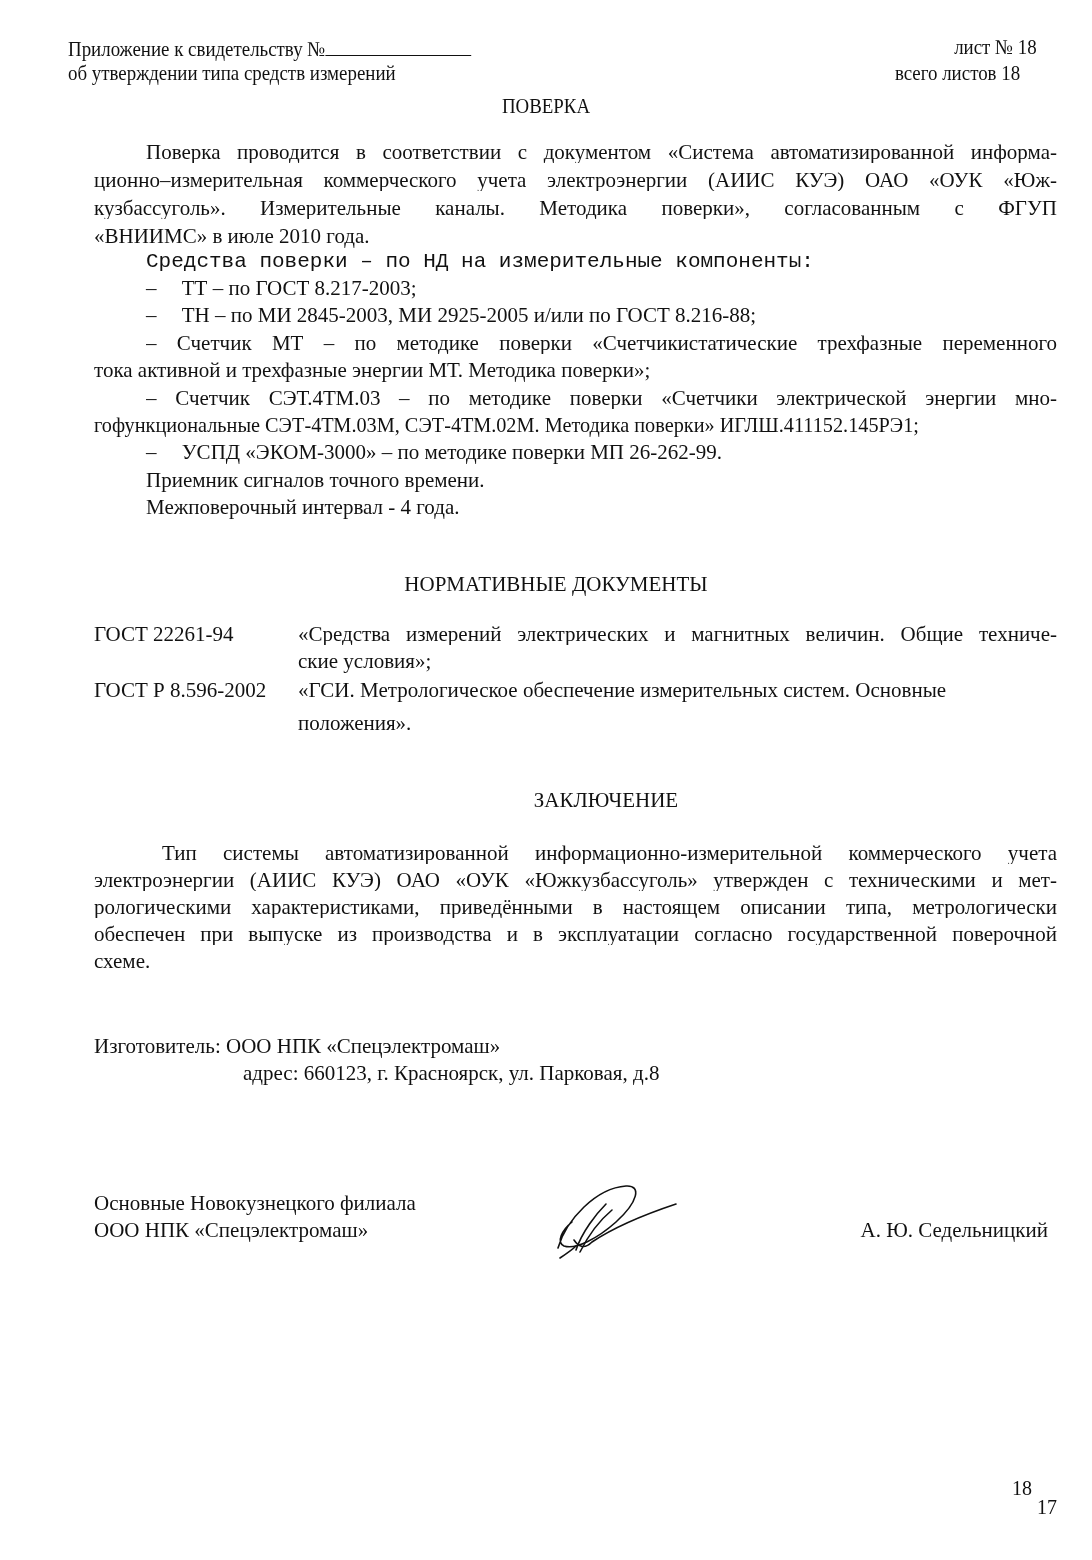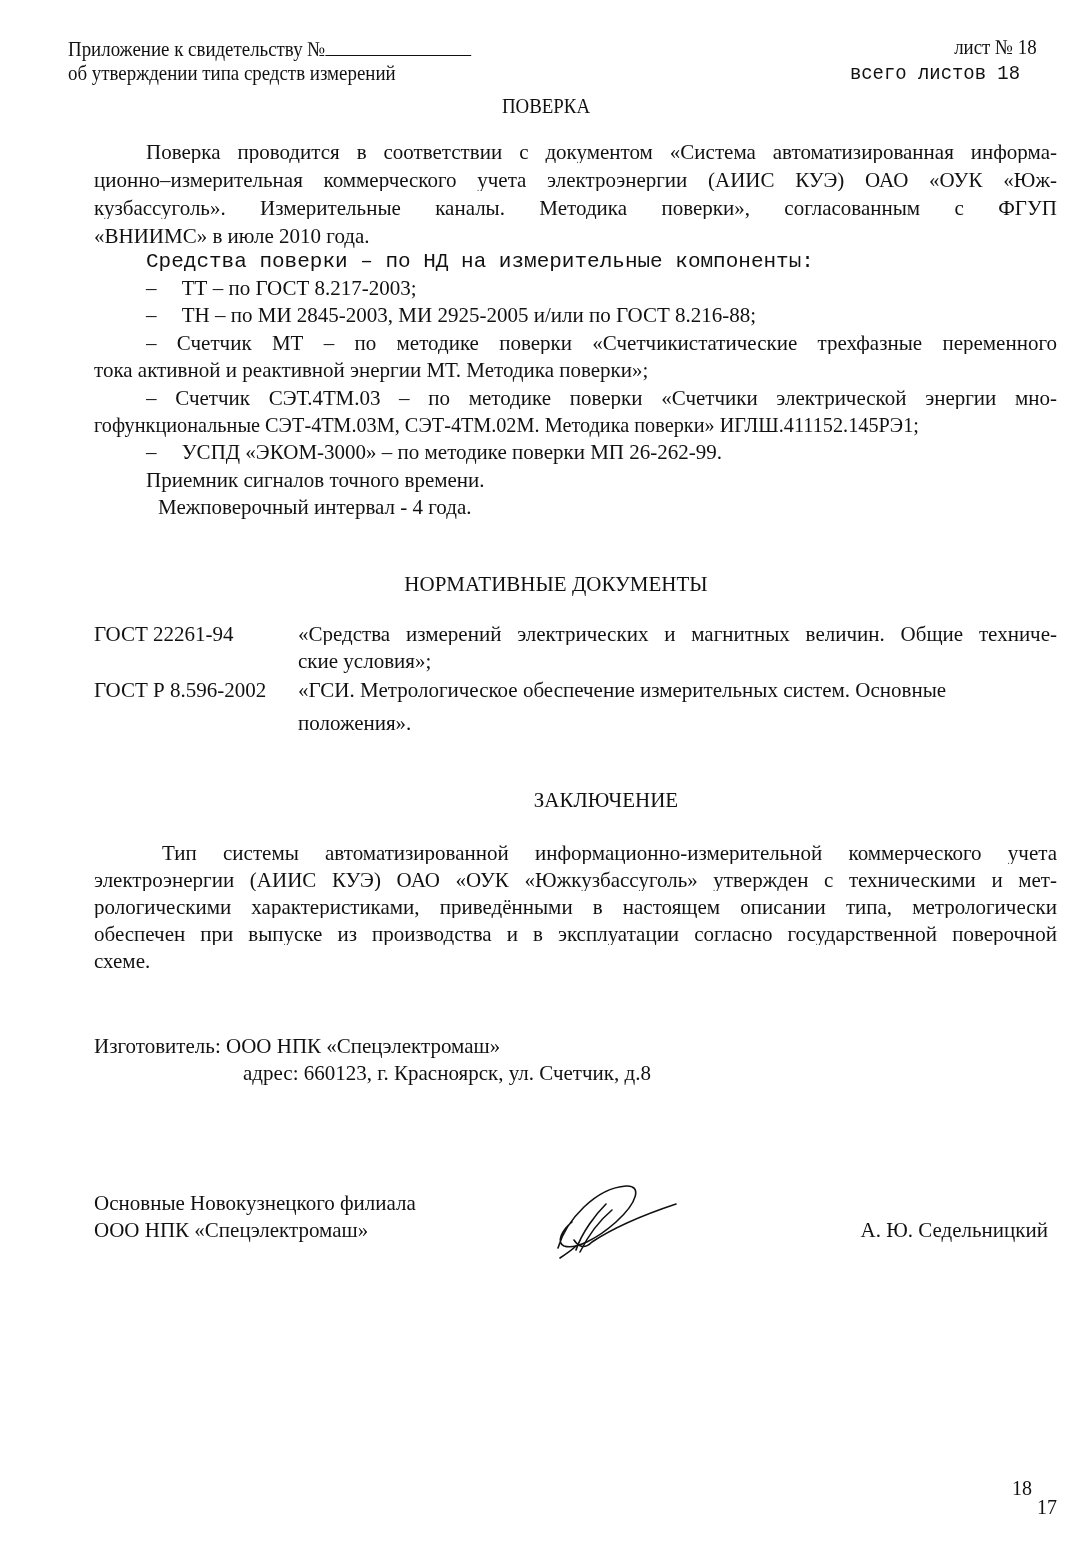--- a/index.html
+++ b/index.html
@@ -19,30 +19,30 @@
 
 <div class="abs" style="left:68px; top:37px;">
   <span class="sx" style="transform:scaleX(0.9);"><span>Приложение к свидетельству №</span><span class="underline-blank"></span></span>
 </div>
 <div class="abs" style="left:68px; top:63px;">
   <span class="sx" style="transform:scaleX(0.9);">об утверждении типа средств измерений</span>
 </div>
 <div class="abs" style="right:55px; top:37px; text-align:left;">
   <span class="sx" style="transform:scaleX(0.9); transform-origin:right top;">лист № 18</span>
 </div>
-<div class="abs" style="right:72px; top:63px; text-align:right;font-family:Liberation Mono, monospace;">
+<div class="abs" style="right:72px; top:63px; text-align:right;">
   <span class="sx" style="transform:scaleX(0.9); transform-origin:right top;">всего листов 18</span>
 </div>
 
 <div class="center" style="top:96px;">
   <span class="sx" style="transform:scaleX(0.9); transform-origin:center top;">ПОВЕРКА</span>
 </div>
 
 <div class="justify" style="left:94px; width:963px; top:142px;">
-  <span class="jline" style="padding-left:52px;">Поверка проводится в соответствии с документом «Система автоматизированная информа-</span>
+  <span class="jline" style="padding-left:52px;">Поверка проводится в соответствии с документом «Система автоматизированной информа-</span>
 </div>
 <div class="justify" style="left:94px; width:963px; top:170px;">
   <span class="jline">ционно–измерительная коммерческого учета электроэнергии (АИИС КУЭ) ОАО  «ОУК «Юж-</span>
 </div>
 <div class="justify" style="left:94px; width:963px; top:198px;">
   <span class="jline">кузбассуголь». Измерительные каналы. Методика поверки», согласованным с ФГУП</span>
 </div>
 <div class="abs" style="left:94px; top:226px;">
   <span>«ВНИИМС» в июле 2010 года.</span>
 </div>
@@ -56,37 +56,37 @@
   <span style="margin-left:20px;">ТТ – по ГОСТ 8.217-2003;</span>
 </div>
 <div class="abs" style="left:146px; top:305px;">
   <span>–</span>
   <span style="margin-left:20px;">ТН – по МИ 2845-2003, МИ 2925-2005 и/или по ГОСТ 8.216-88;</span>
 </div>
 <div class="justify" style="left:146px; width:911px; top:333px;">
   <span class="jline"><span>–</span> <span>Счетчик МТ – по методике поверки «Счетчикистатические трехфазные переменного</span></span>
 </div>
 <div class="abs" style="left:94px; top:360px;">
-  <span>тока активной и реактивной энергии МТ. Методика поверки»;</span>
+  <span>тока активной и трехфазные энергии МТ. Методика поверки»;</span>
 </div>
 <div class="justify" style="left:146px; width:911px; top:388px;">
   <span class="jline"><span>–</span> <span>Счетчик СЭТ.4ТМ.03 – по методике поверки «Счетчики электрической энергии мно-</span></span>
 </div>
 <div class="abs" style="left:94px; top:415px;">
   <span class="sx" style="transform:scaleX(0.965);">гофункциональные СЭТ-4ТМ.03М, СЭТ-4ТМ.02М. Методика поверки» ИГЛШ.411152.145РЭ1;</span>
 </div>
 <div class="abs" style="left:146px; top:442px;">
   <span>–</span>
   <span style="margin-left:20px;">УСПД «ЭКОМ-3000» – по методике поверки МП 26-262-99.</span>
 </div>
 
 <div class="abs" style="left:146px; top:470px;">
   <span>Приемник сигналов точного времени.</span>
 </div>
-<div class="abs" style="left:146px; top:497px;margin-left:12px;">
+<div class="abs" style="left:146px; top:497px;">
   <span>Межповерочный интервал - 4 года.</span>
 </div>
 
 <div class="center" style="top:574px; padding-left:10px;">
   <span>НОРМАТИВНЫЕ ДОКУМЕНТЫ</span>
 </div>
 
 <div class="abs" style="left:94px; top:624px;">
   <span>ГОСТ 22261-94</span>
 </div>
@@ -124,21 +124,21 @@
   <span class="jline">обеспечен при выпуске из производства и в эксплуатации согласно государственной поверочной</span>
 </div>
 <div class="abs" style="left:94px; top:951px;">
   <span>схеме.</span>
 </div>
 
 <div class="abs" style="left:94px; top:1036px;">
   <span>Изготовитель: ООО НПК «Спецэлектромаш»</span>
 </div>
 <div class="abs" style="left:243px; top:1063px;">
-  <span>адрес: 660123, г. Красноярск, ул. Счетчик, д.8</span>
+  <span>адрес: 660123, г. Красноярск, ул. Парковая, д.8</span>
 </div>
 
 <div class="abs" style="left:94px; top:1193px;">
   <span>Основные Новокузнецкого филиала</span>
 </div>
 <div class="abs" style="left:94px; top:1220px;">
   <span>ООО НПК «Спецэлектромаш»</span>
 </div>
 
 <svg class="sig" viewBox="0 0 140 90">

